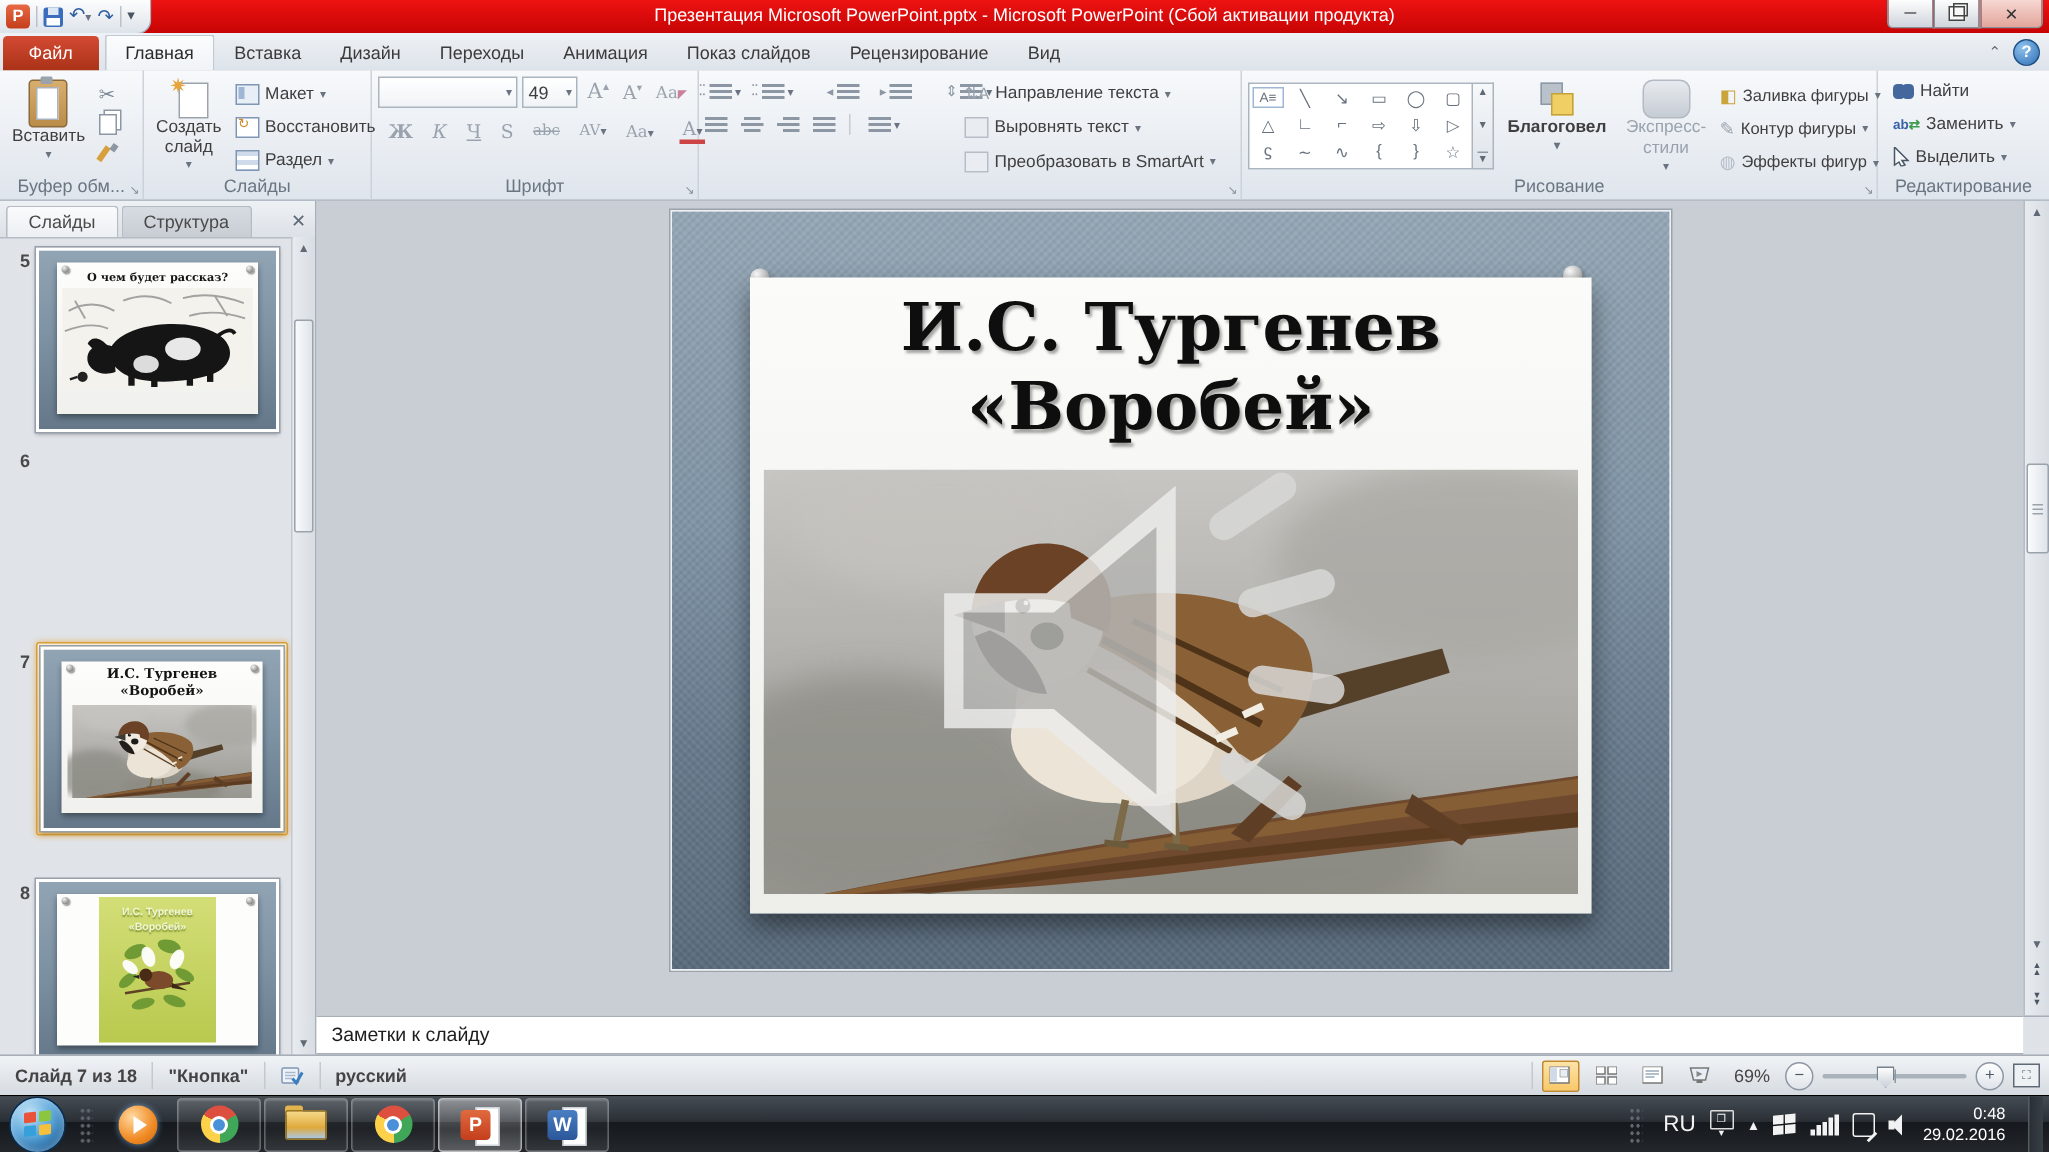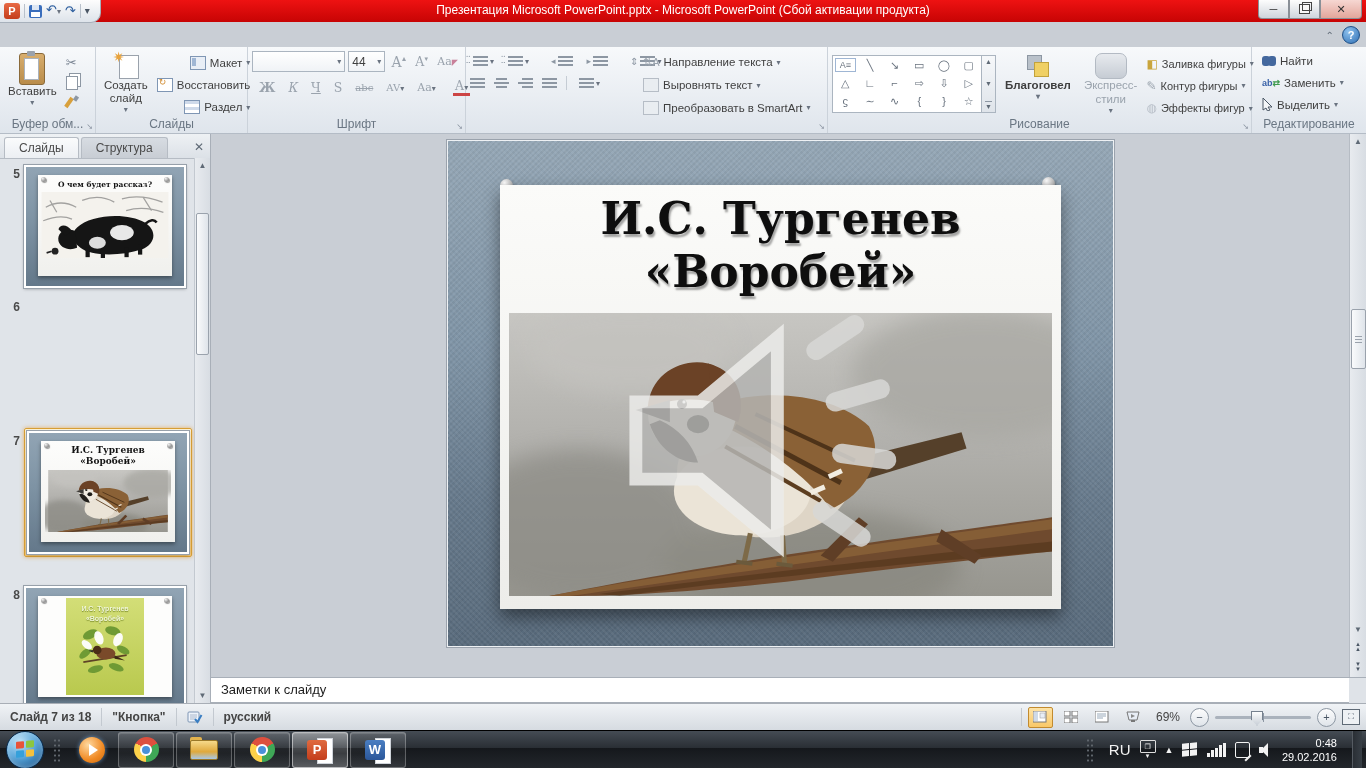--- a/index.html
+++ b/index.html
@@ -258,20 +258,31 @@
     <div id="title-text">Презентация Microsoft PowerPoint.pptx - Microsoft PowerPoint (Сбой активации продукта)</div>
     <div id="winctl">
       <div class="wbtn min">─</div>
       <div class="wbtn">
           <span class="restore-glyph"></span>
         </div>
       <div class="wbtn close">✕</div>
     </div>
   </div>
 
+  <div id="tabrow">
+    <div class="tab file">Файл</div>
+    <div class="tab active">Главная</div>
+    <div class="tab">Вставка</div>
+    <div class="tab">Дизайн</div>
+    <div class="tab">Переходы</div>
+    <div class="tab">Анимация</div>
+    <div class="tab">Показ слайдов</div>
+    <div class="tab">Рецензирование</div>
+    <div class="tab">Вид</div>
+  </div>
   <div id="tabrow-right">
     <span class="chev">⌃</span>
     <span class="helpbtn">?</span>
   </div>
 
   <div id="ribbon">
 
     <div class="grp" style="width:96px;">
       <div class="bigbtn">
         <span class="clipboard-ic"></span>
@@ -286,21 +297,21 @@
       <div class="grp-label">Буфер обм...</div>
       <div class="launcher">↘</div>
     </div>
 
     <div class="grp" style="width:152px;">
       <div class="bigbtn" style="width:52px;">
         <span class="newslide-ic"></span>
         <span>Создать слайд</span>
           <span class="arrow">▾</span>
       </div>
-      <div class="fcol" style="padding-top:2px;align-items:flex-end;">
+      <div class="fcol" style="padding-top:2px;">
         <div class="smallrow">
             <span class="mini-ic layout"></span>
             <span>Макет</span>
             <span class="arrow">▾</span>
           </div>
         <div class="smallrow">
             <span class="mini-ic reset"></span>
             <span>Восстановить</span>
           </div>
         <div class="smallrow">
@@ -312,21 +323,21 @@
       <div class="grp-label">Слайды</div>
     </div>
 
     <div class="grp" style="width:218px;flex-direction:column;gap:6px;">
       <div style="display:flex;gap:3px;align-items:center;">
         <div class="combo" style="width:94px;">
             <span></span>
             <span class="arrow">▾</span>
           </div>
         <div class="combo" style="width:32px;color:#3f3f3f;">
-            <span>44</span>
+            <span>49</span>
             <span class="arrow">▾</span>
           </div>
         <span class="fglyph" style="font-size:14px;"><span>А</span><sup style="font-size:8px;">▴</sup></span>
         <span class="fglyph"><span>А</span><sup style="font-size:7px;">▾</sup></span>
         <span class="fglyph" style="font-size:11px;">Аа<span style="font-size:8px;color:#c9819a;">◤</span></span>
       </div>
       <div style="display:flex;gap:7px;align-items:center;padding-left:4px;">
         <span class="fglyph" style="font-weight:bold;">Ж</span>
         <span class="fglyph" style="font-style:italic;">К</span>
         <span class="fglyph" style="text-decoration:underline;">Ч</span>

